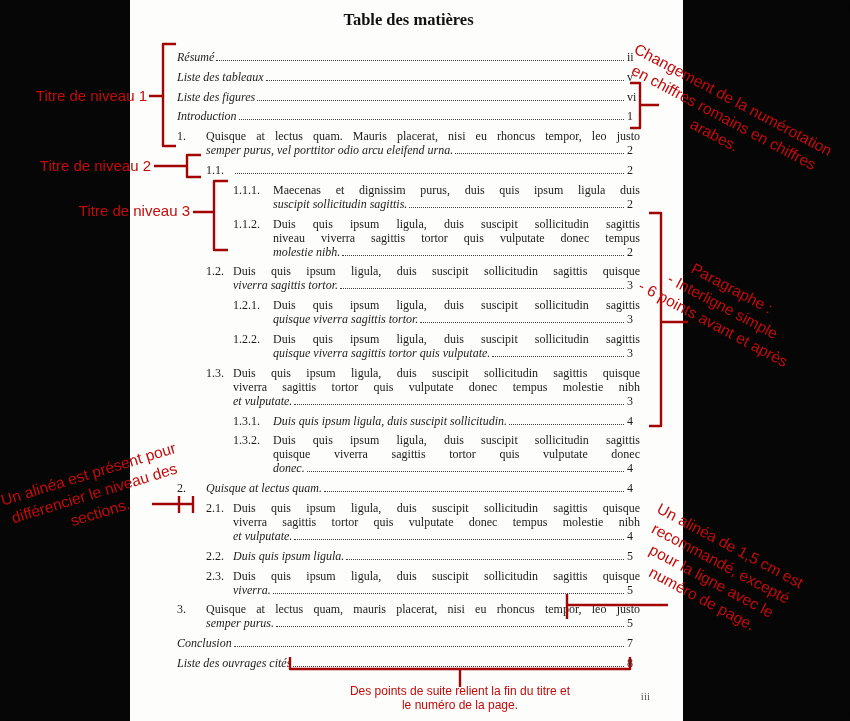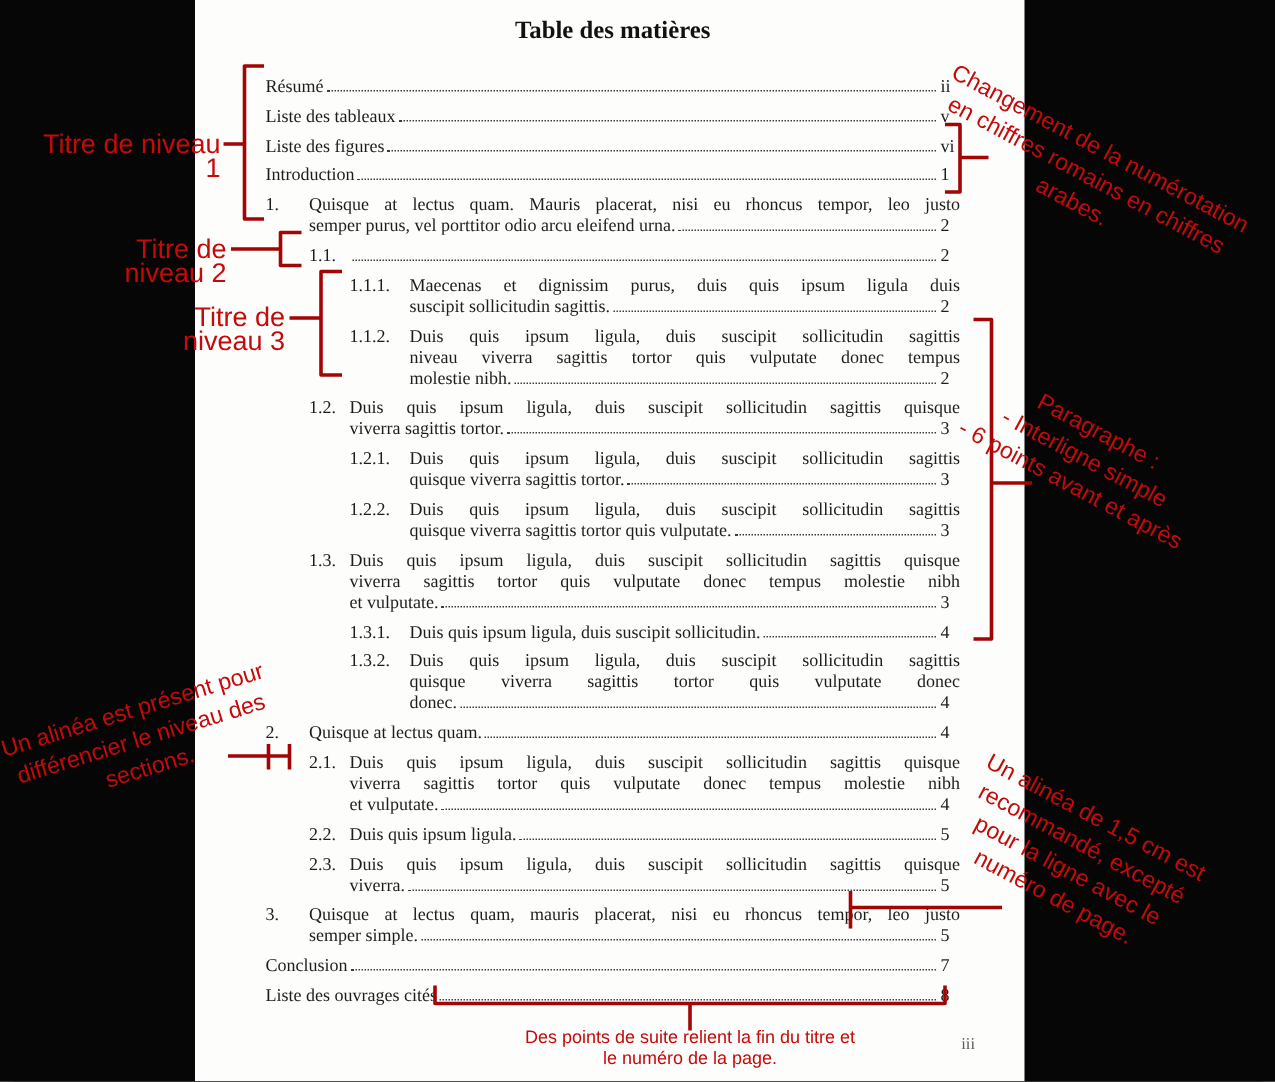--- a/index.html
+++ b/index.html
@@ -14,30 +14,30 @@
   #toc{position:relative;}
   .entry{position:relative;font-family:"Liberation Serif",serif;font-size:12px;
          line-height:14px;color:#1c1c1c;margin-bottom:5.8px;}
   .entry .num{position:absolute;top:0;}
   .lvl0{padding-left:0;}
   .lvl1{padding-left:29px;}  .lvl1 .num{left:0;}
   .lvl2{padding-left:56px;}  .lvl2 .num{left:29px;}
   .lvl3{padding-left:96px;}  .lvl3 .num{left:56px;}
   .jline{text-align:justify;text-align-last:justify;}
   .lline{display:flex;align-items:baseline;}
-  .lline .t{white-space:nowrap;}
+  .lline .t{white-space:nowrap;font-style:italic;}
   .dots{flex:1;min-width:12px;border-bottom:1.5px dotted #3c3c3c;align-self:flex-end;
         margin:0 3px 3px 2px;}
   .pg{text-align:left;min-width:13px;}
   .folio{position:absolute;left:492px;top:690px;width:28px;text-align:right;
          font-family:"Liberation Serif",serif;font-size:11px;color:#5a5a5a;}
   
   #redlines{position:absolute;left:0;top:0;pointer-events:none;}
   .ann{position:absolute;color:#c40a0a;white-space:pre-line;}
-  .lbl{font-size:18px;line-height:16px;text-align:right;}
+  .lbl{font-size:15px;line-height:16px;text-align:right;}
   #ann-level1{left:20px;top:88px;width:127px;}
   #ann-level2{left:38px;top:158px;width:113px;}
   #ann-level3{left:73px;top:203px;width:117px;}
   .rot{text-align:center;font-size:15.5px;line-height:1.3;transform-origin:0 0;}
   #ann-numbering{left:634px;top:36px;width:235px;transform:rotate(28deg);}
   #ann-paragraph{left:658px;top:238px;width:178px;transform:rotate(28deg);}
   #ann-indent-right{left:650px;top:492px;width:192px;transform:rotate(28deg);}
   #ann-indent-left{left:-10px;top:494px;width:200px;transform:rotate(-17deg);}
   #ann-leaders{left:250px;top:684px;width:420px;text-align:center;
                font-size:12px;line-height:1.2;}
@@ -200,21 +200,21 @@
           <div class="lline">
             <span class="t">viverra.</span>
             <span class="dots"></span>
             <span class="pg">5</span>
           </div>
         </div>
         <div class="entry lvl1">
           <span class="num">3.</span>
           <div class="jline">Quisque at lectus quam, mauris placerat, nisi eu rhoncus tempor, leo justo</div>
           <div class="lline">
-            <span class="t">semper simple.</span>
+            <span class="t">semper purus.</span>
             <span class="dots"></span>
             <span class="pg">5</span>
           </div>
         </div>
         <div class="entry lvl0">
           <div class="lline">
             <span class="t">Conclusion</span>
             <span class="dots"></span>
             <span class="pg">7</span>
           </div>

